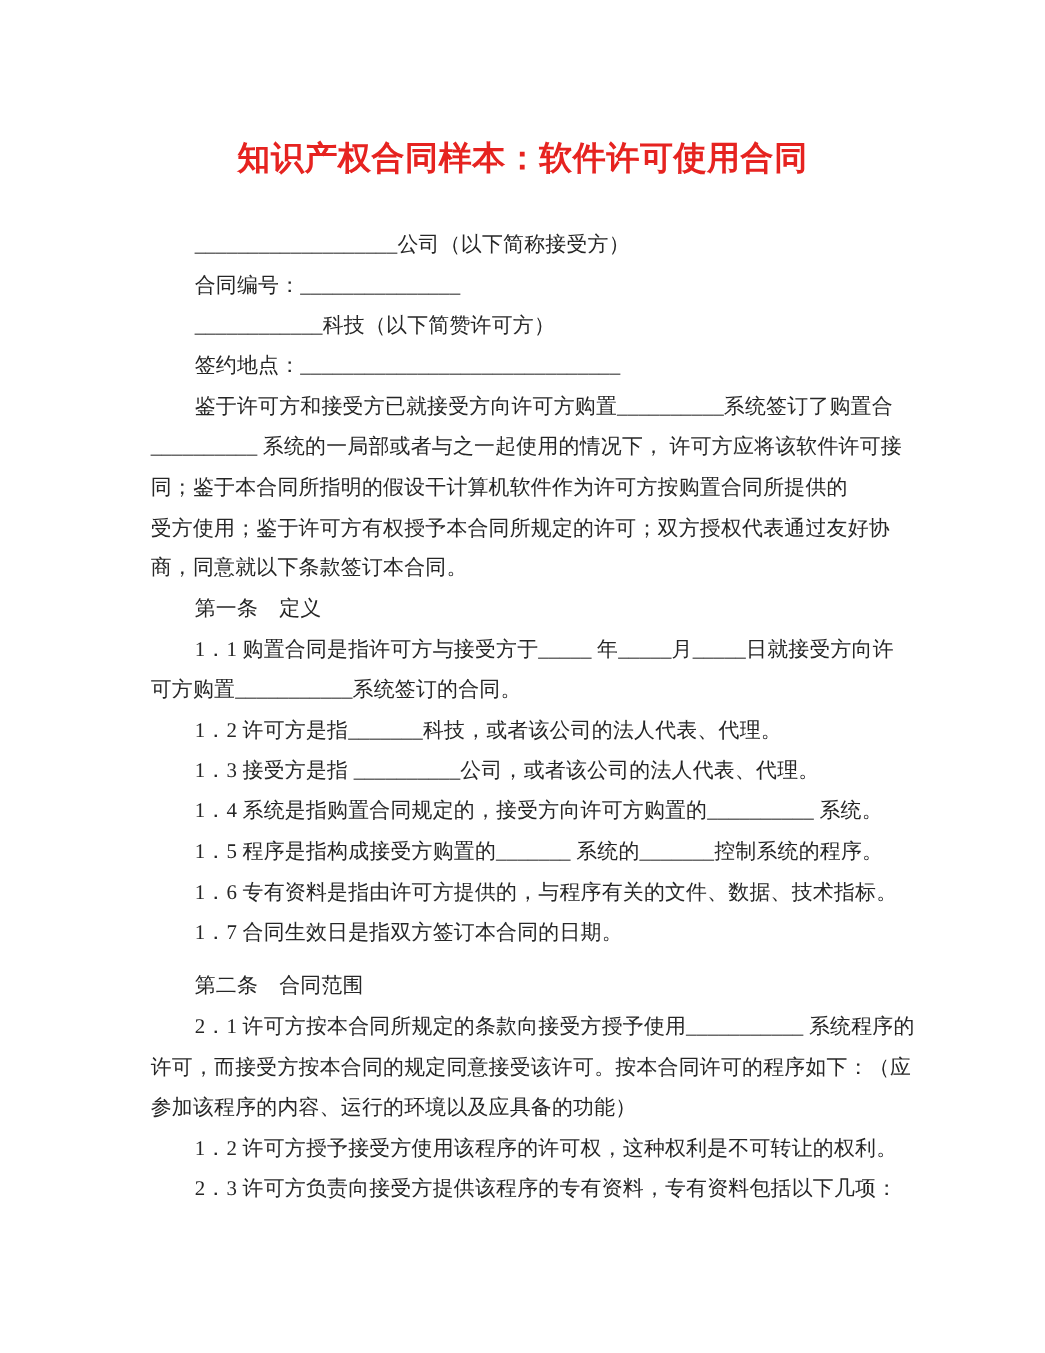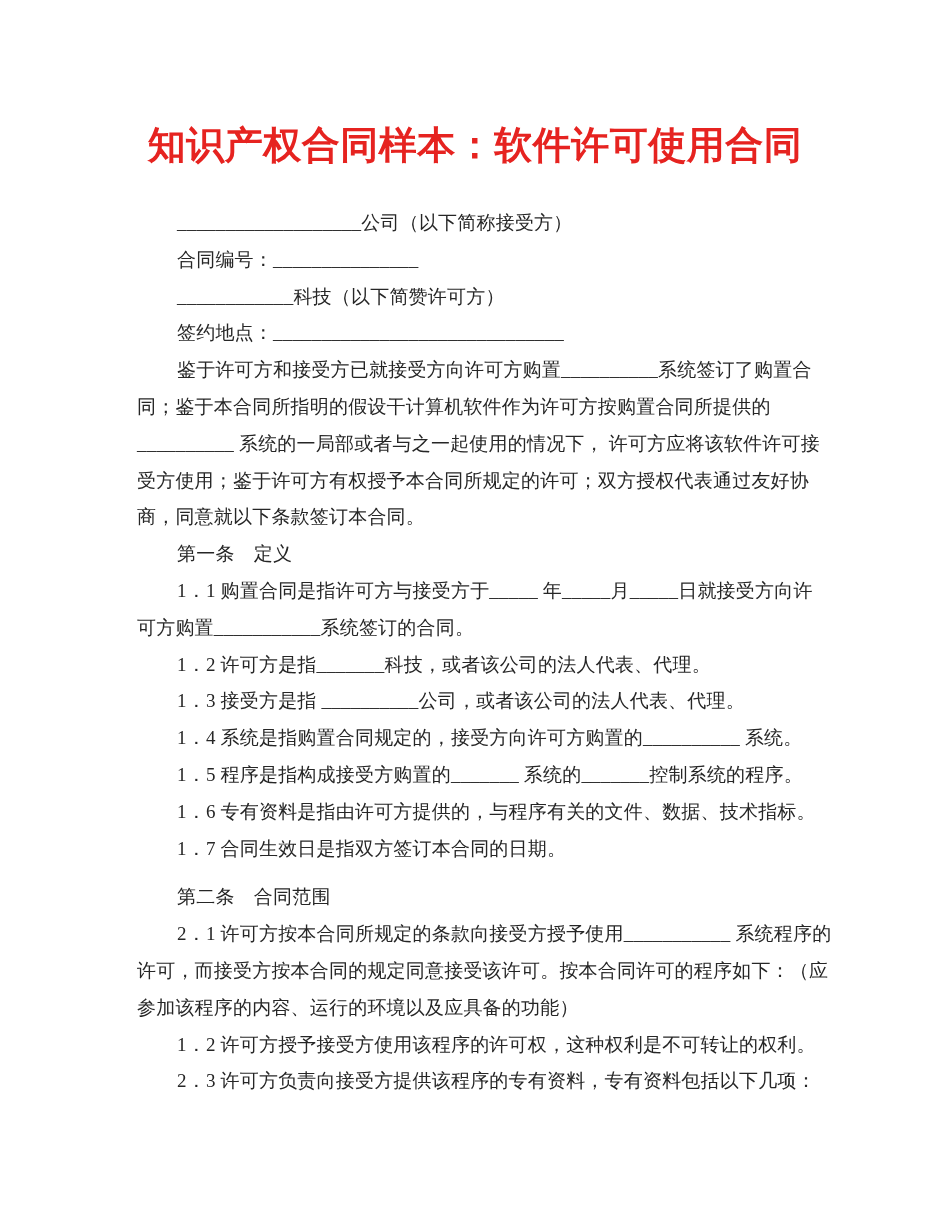--- a/index.html
+++ b/index.html
@@ -15,21 +15,21 @@
     overflow: hidden;
     font-family: "Liberation Serif", "DejaVu Serif", serif;
   }
   .doc-title {
     position: absolute;
     top: 124px;
     left: 0;
     width: 100%;
     margin: 0;
     text-align: center;
-    font-size: 38px;
+    font-size: 30px;
     line-height: 42px;
     font-weight: bold;
     letter-spacing: 0.5px;
   }
   .doc-lines {
     position: absolute;
     left: 137px;
     top: 205px;
     width: 720px;
   }
@@ -48,22 +48,22 @@
 <body>
 
 <div class="page" style="background: rgb(255, 255, 255);">
   <h1 class="doc-title" style="color: rgb(230, 35, 32);">知识产权合同样本：软件许可使用合同</h1>
   <div class="doc-lines" id="doc-lines">
       <div class="doc-line indent" style="color: rgb(38, 38, 38);">___________________公司（以下简称接受方）</div>
       <div class="doc-line indent" style="color: rgb(38, 38, 38);">合同编号：_______________</div>
       <div class="doc-line indent" style="color: rgb(38, 38, 38);">____________科技（以下简赞许可方）</div>
       <div class="doc-line indent" style="color: rgb(38, 38, 38);">签约地点：______________________________</div>
       <div class="doc-line indent" style="color: rgb(38, 38, 38);">鉴于许可方和接受方已就接受方向许可方购置__________系统签订了购置合</div>
+      <div class="doc-line" style="color: rgb(38, 38, 38);">__________ 系统的一局部或者与之一起使用的情况下， 许可方应将该软件许可接</div>
       <div class="doc-line" style="color: rgb(38, 38, 38);">同；鉴于本合同所指明的假设干计算机软件作为许可方按购置合同所提供的</div>
-      <div class="doc-line" style="color: rgb(38, 38, 38);">__________ 系统的一局部或者与之一起使用的情况下， 许可方应将该软件许可接</div>
       <div class="doc-line" style="color: rgb(38, 38, 38);">受方使用；鉴于许可方有权授予本合同所规定的许可；双方授权代表通过友好协</div>
       <div class="doc-line" style="color: rgb(38, 38, 38);">商，同意就以下条款签订本合同。</div>
       <div class="doc-line indent" style="color: rgb(38, 38, 38);">第一条　定义</div>
       <div class="doc-line indent" style="color: rgb(38, 38, 38);">1．1 购置合同是指许可方与接受方于_____ 年_____月_____日就接受方向许</div>
       <div class="doc-line" style="color: rgb(38, 38, 38);">可方购置___________系统签订的合同。</div>
       <div class="doc-line indent" style="color: rgb(38, 38, 38);">1．2 许可方是指_______科技，或者该公司的法人代表、代理。</div>
       <div class="doc-line indent" style="color: rgb(38, 38, 38);">1．3 接受方是指 __________公司，或者该公司的法人代表、代理。</div>
       <div class="doc-line indent" style="color: rgb(38, 38, 38);">1．4 系统是指购置合同规定的，接受方向许可方购置的__________ 系统。</div>
       <div class="doc-line indent" style="color: rgb(38, 38, 38);">1．5 程序是指构成接受方购置的_______ 系统的_______控制系统的程序。</div>
       <div class="doc-line indent" style="color: rgb(38, 38, 38);">1．6 专有资料是指由许可方提供的，与程序有关的文件、数据、技术指标。</div>

